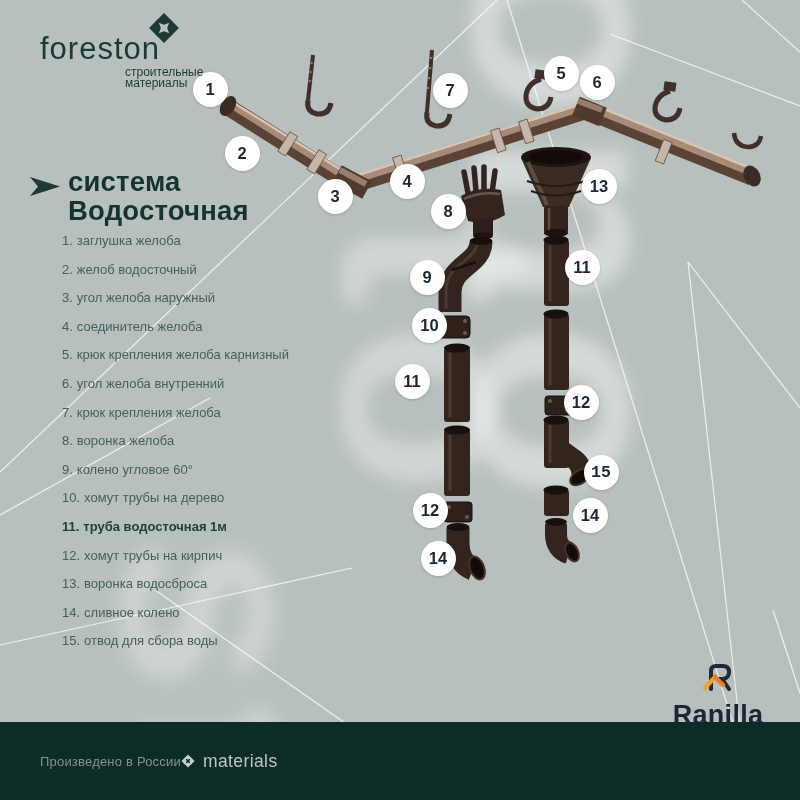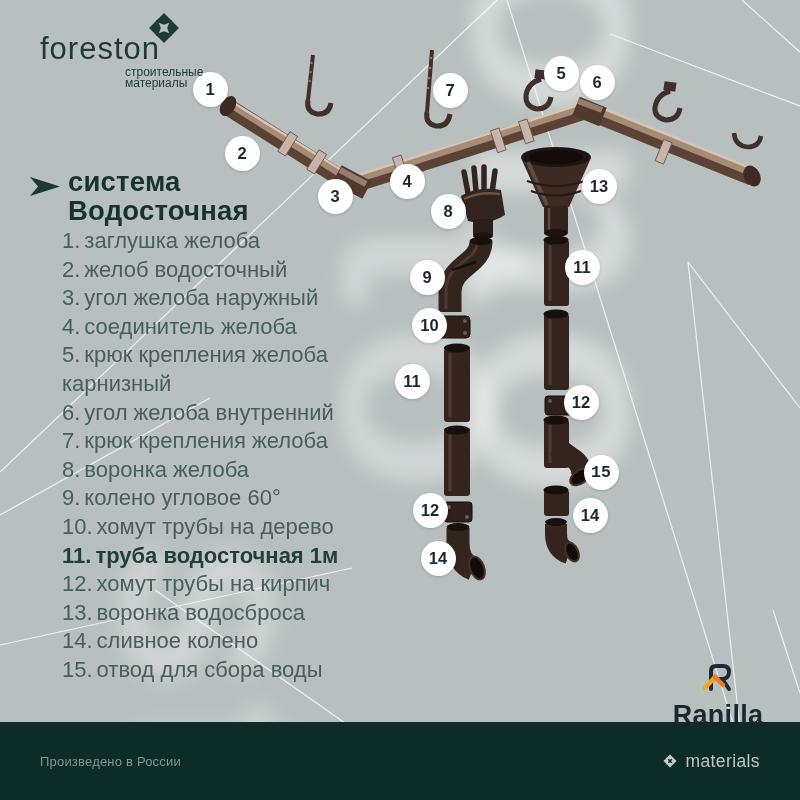--- a/index.html
+++ b/index.html
@@ -23,36 +23,36 @@
   .brand-icon{position:absolute;left:108px;top:-21px;}
   .brand-sub{margin:3px 0 0 85px;font-size:12px;line-height:11px;font-weight:500;}
 
   
   .title{position:absolute;left:30px;top:167px;z-index:4;display:flex;gap:8px;}
   .title-arrow{margin-top:7px;flex:0 0 auto;}
   .title-text{font-size:27.5px;line-height:29px;font-weight:700;color:#17332e;letter-spacing:.2px;}
 
   
   .parts{position:absolute;left:62px;top:227px;width:306px;margin:0;padding:0;
-         list-style:none;z-index:4;font-size:22px;line-height:28.6px;color:#47605b;}
+         list-style:none;z-index:4;font-size:13px;line-height:28.6px;color:#47605b;}
   .part-item .pnum{margin-right:4px;}
   .part-item.em{font-weight:700;color:#223f39;}
 
   
   .marker{position:absolute;width:35px;height:35px;border-radius:50%;background:#ffffff;
           color:#1b2733;font-weight:700;font-size:16.5px;display:flex;align-items:center;
           justify-content:center;z-index:3;box-shadow:0 1px 3px rgba(20,30,30,.18);}
 
   
   .ranilla{position:absolute;left:664px;top:659px;width:108px;text-align:center;z-index:4;}
   .ranilla-name{font-size:27px;font-weight:700;color:#1d2734;letter-spacing:.3px;margin-top:1px;}
 
   
   .footer{position:absolute;left:0;bottom:0;width:800px;height:78px;background:#0e2c27;
-          z-index:5;display:flex;align-items:center;justify-content:space-between;
+          z-index:5;display:flex;align-items:center;justify-content:flex-start;
           padding:4px 40px;box-sizing:border-box;}
   .made-in{font-size:13px;color:#7d968f;letter-spacing:.2px;}
   .materials{display:flex;align-items:center;gap:8px;color:#b9c6c2;font-size:17.5px;
              font-weight:500;letter-spacing:.4px;}
 </style>
 </head>
 <body>
 
 <div class="page">
 

